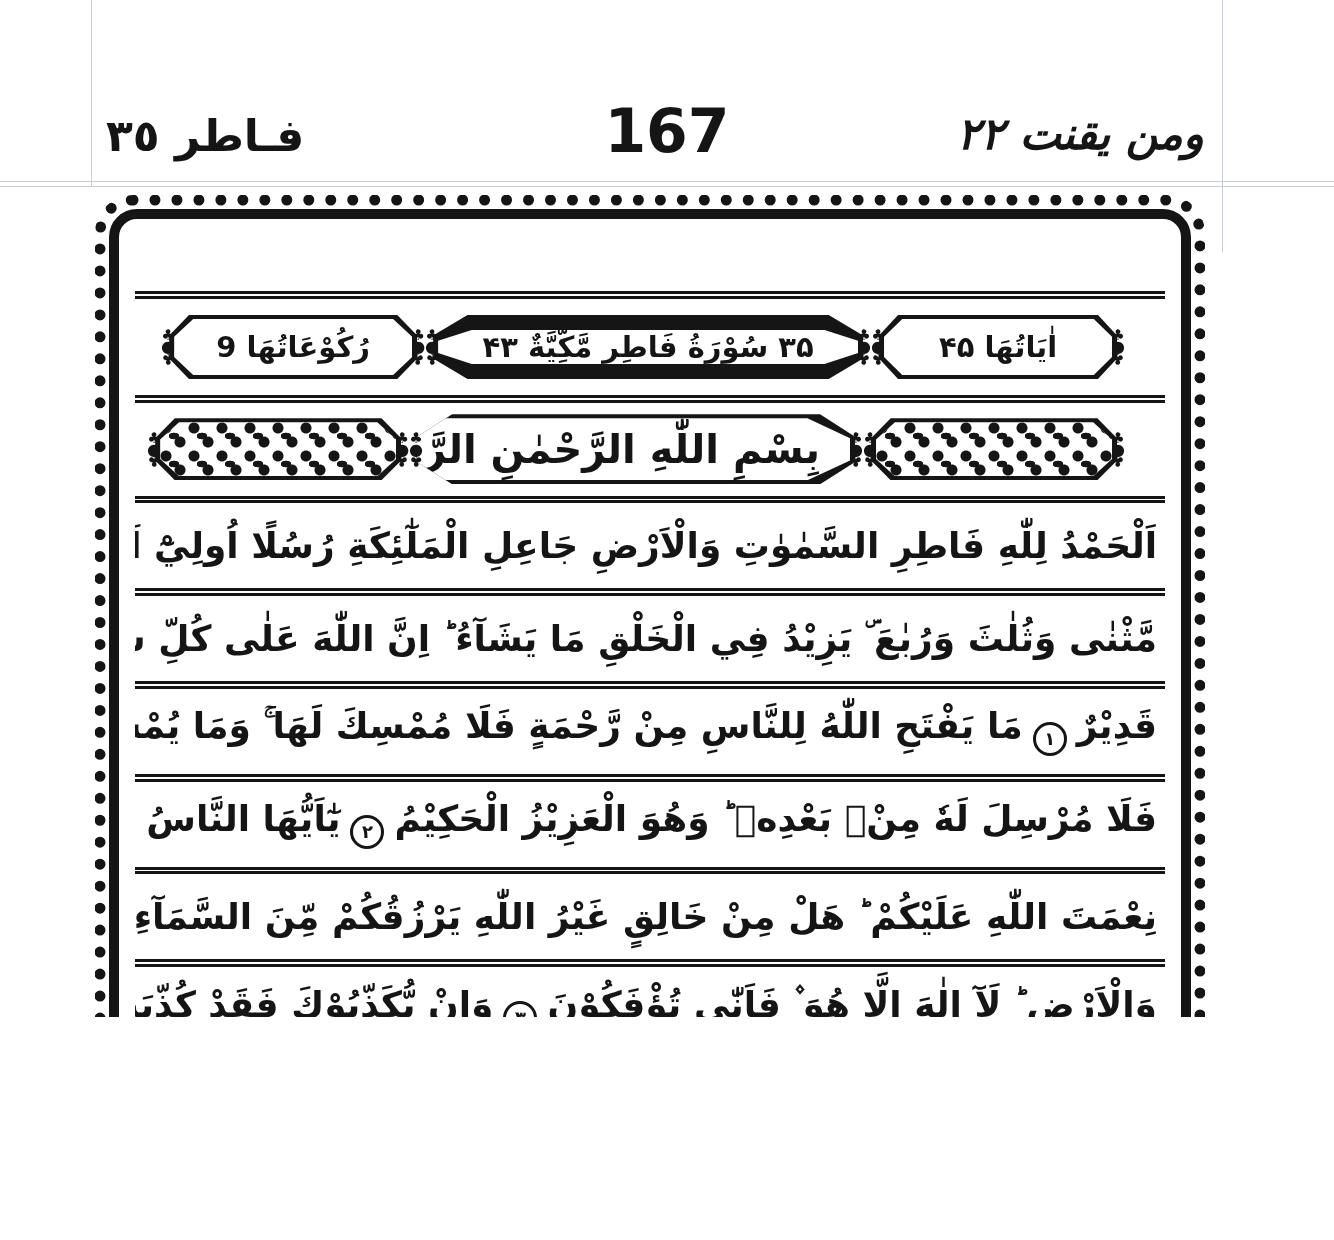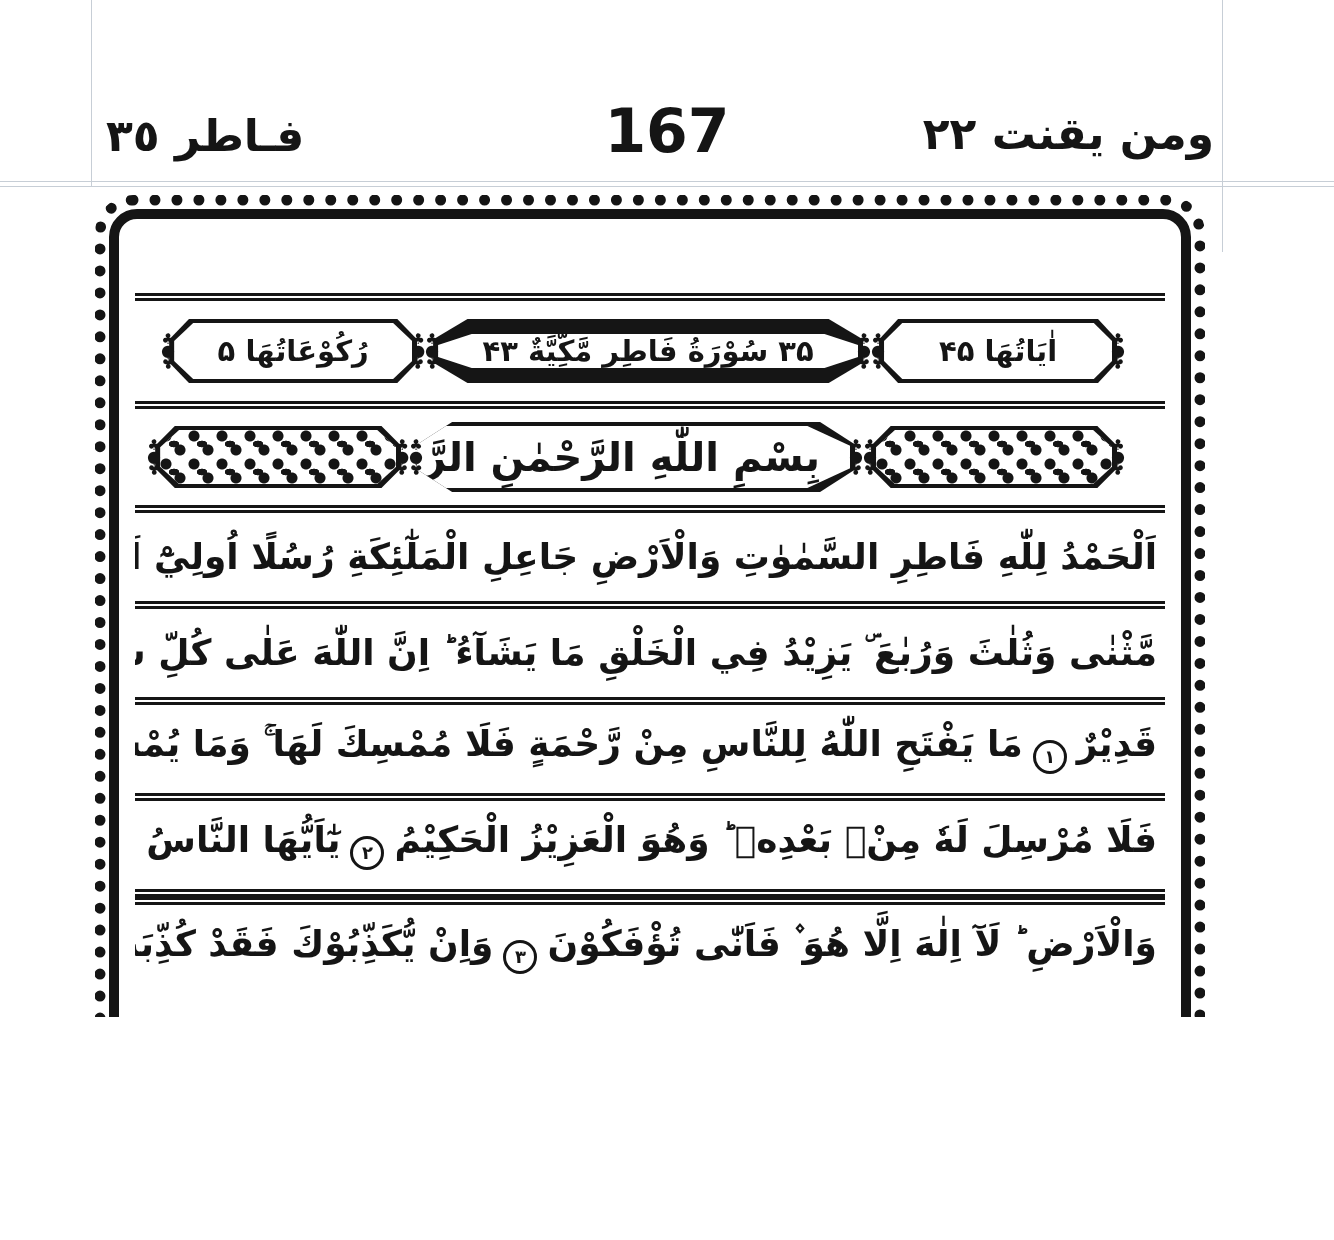--- a/index.html
+++ b/index.html
@@ -19,21 +19,21 @@
   }
   
   .guide{position:absolute;background:var(--guide);}
   .g-h{height:1px;left:0;width:1334px;}
   .g-v{width:1px;}
 
   
   .runhead{position:absolute;top:96px;left:0;width:1334px;height:90px;}
   .rh-left{position:absolute;left:106px;top:14px;font-size:44px;font-weight:700;letter-spacing:1px;}
   .rh-center{position:absolute;left:0;right:0;top:0;text-align:center;font-size:60px;font-weight:700;}
-  .rh-right{position:absolute;right:120px;top:12px;font-size:44px;font-weight:700;}
+  .rh-right{position:absolute;right:130px;top:12px;font-size:44px;font-weight:700;font-style:italic;}
 
   
   .frame{
     position:absolute;left:95px;top:195px;width:1110px;height:895px;
     border:11px dotted var(--ink);
     border-radius:38px;
     background:transparent;
   }
   .frame-inner{
     position:absolute;inset:3px;
@@ -165,21 +165,21 @@
                 <span class="leaf" style="display:inline-block;transform:rotate(180deg)">♣</span>
               </span>
           </div>
           <div class="cartouche w-ruku">
             <span class="finial">
                 <span class="leaf">♣</span>
                 <span class="dot">●</span>
                 <span class="leaf" style="display:inline-block;transform:rotate(180deg)">♣</span>
               </span>
             <span class="cart-shell">
-                <span class="cart-face">رُكُوْعَاتُهَا ۵</span>
+                <span class="cart-face">رُكُوْعَاتُهَا 9</span>
               </span>
             <span class="finial flip">
                 <span class="leaf">♣</span>
                 <span class="dot">●</span>
                 <span class="leaf" style="display:inline-block;transform:rotate(180deg)">♣</span>
               </span>
           </div>
         </div>
         <div class="divider"></div>
 
@@ -241,20 +241,23 @@
           </div>
         <div class="divider"></div>
         <div class="row-line">
             <div class="line-text"><span>قَدِيْرٌ</span><span class="vmark">١</span><span>مَا يَفْتَحِ اللّٰهُ لِلنَّاسِ مِنْ رَّحْمَةٍ فَلَا مُمْسِكَ لَهَا ۚ وَمَا يُمْسِكْ ۙ</span></div>
           </div>
         <div class="divider"></div>
         <div class="row-line">
             <div class="line-text"><span>فَلَا مُرْسِلَ لَهٗ مِنْۢ بَعْدِهٖ ؕ وَهُوَ الْعَزِيْزُ الْحَكِيْمُ</span><span class="vmark">٢</span><span>يٰٓاَيُّهَا النَّاسُ اذْكُرُوْا</span></div>
           </div>
         <div class="divider"></div>
+        <div class="row-line">
+            <div class="line-text"><span>نِعْمَتَ اللّٰهِ عَلَيْكُمْ ؕ هَلْ مِنْ خَالِقٍ غَيْرُ اللّٰهِ يَرْزُقُكُمْ مِّنَ السَّمَآءِ</span></div>
+          </div>
         <div class="divider"></div>
         <div class="row-line">
             <div class="line-text"><span>وَالْاَرْضِ ؕ لَآ اِلٰهَ اِلَّا هُوَ ۫ فَاَنّٰى تُؤْفَكُوْنَ</span><span class="vmark">٣</span><span>وَاِنْ يُّكَذِّبُوْكَ فَقَدْ كُذِّبَتْ</span></div>
           </div>
 
       </div>
     </div>
   </div>
 
   <div class="manzil">منزل ۵</div>

